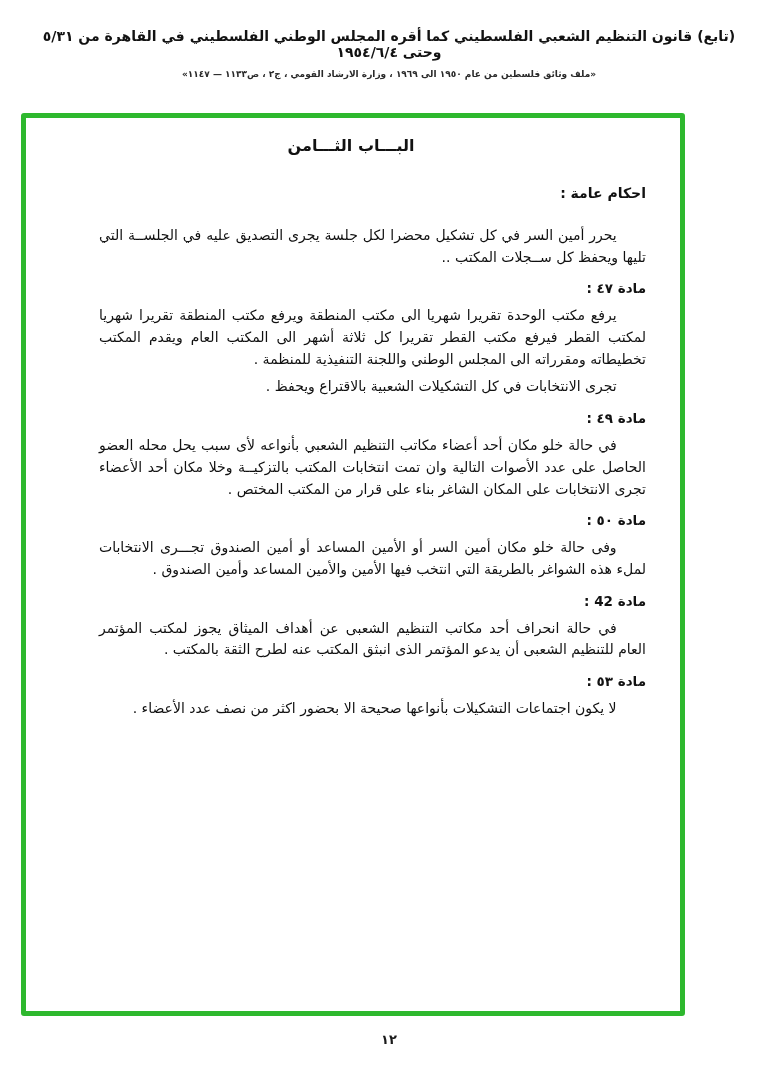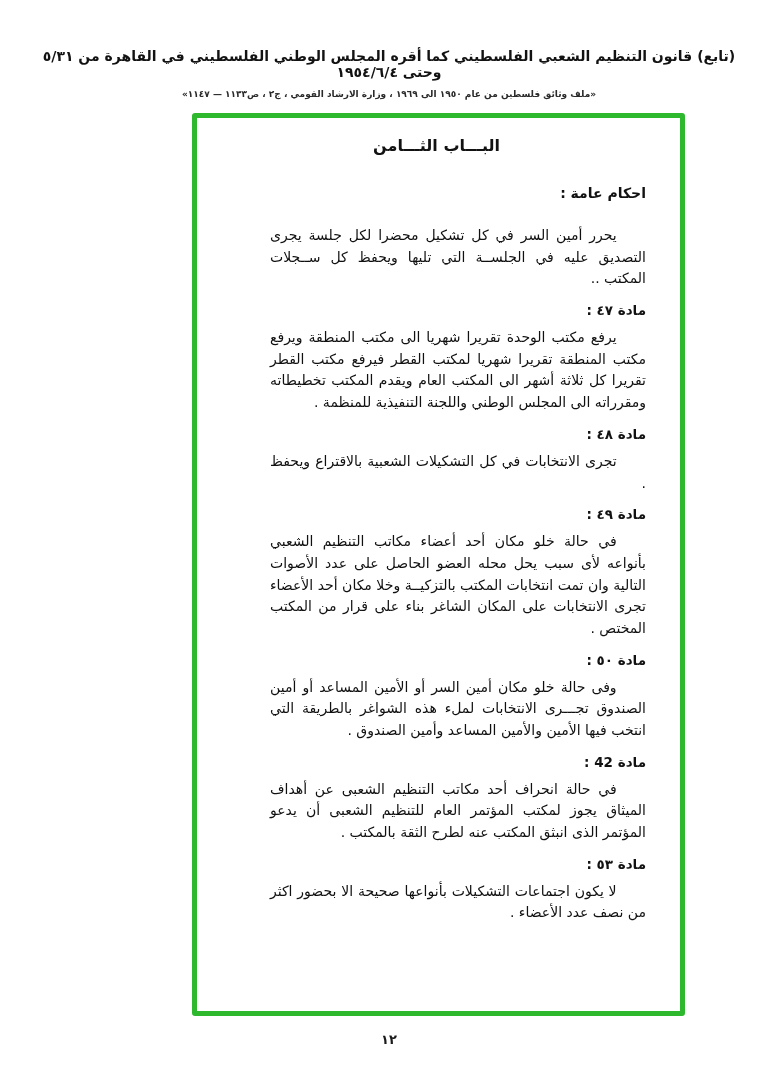--- a/index.html
+++ b/index.html
@@ -8,39 +8,38 @@
     width:778px; height:1092px;
     position:relative;
     font-family:"DejaVu Sans", sans-serif;
     direction:rtl;
     color:#121212;
     overflow:hidden;
   }
   .doc-header {
     padding-top:28px;
     text-align:center;
-    margin-top:20px;
   }
   .doc-header .line1 {
     font-size:14px;
     font-weight:bold;
     letter-spacing:-0.2px;
     padding:0 24px;
   }
   .doc-header .line2 {
     margin-top:9px;
     font-size:9px;
     font-weight:bold;
     color:#2a2a2a;
   }
   .content-frame {
     position:absolute;
     top:113px;
     right:93px;
-    width:493px;
+    width:664px;
     height:903px;
     border:5px solid #2eb82e;
     border-radius:3px;
     background:#ffffff;
     padding:14px 34px 16px 30px;
     overflow:hidden;
   }
   .chapter-title {
     text-align:center;
     font-size:16px;
@@ -93,21 +92,20 @@
   <section class="article">
     <p class="article-text">يحرر أمين السر في كل تشكيل محضرا لكل جلسة يجرى التصديق عليه في الجلســة التي تليها ويحفظ كل ســجلات المكتب ..</p>
   </section>
 
   <section class="article">
     <div class="article-label">مادة ٤٧ :</div>
     <p class="article-text">يرفع مكتب الوحدة تقريرا شهريا الى مكتب المنطقة ويرفع مكتب المنطقة تقريرا شهريا لمكتب القطر فيرفع مكتب القطر تقريرا كل ثلاثة أشهر الى المكتب العام ويقدم المكتب تخطيطاته ومقرراته الى المجلس الوطني واللجنة التنفيذية للمنظمة .</p>
   </section>
 
   <section class="article">
-    <div class="article-label">مادة ٤٨ :</div>
     <p class="article-text">تجرى الانتخابات في كل التشكيلات الشعبية بالاقتراع ويحفظ .</p>
   </section>
 
   <section class="article">
     <div class="article-label">مادة ٤٩ :</div>
     <p class="article-text">في حالة خلو مكان أحد أعضاء مكاتب التنظيم الشعبي بأنواعه لأى سبب يحل محله العضو الحاصل على عدد الأصوات التالية وان تمت انتخابات المكتب بالتزكيــة وخلا مكان أحد الأعضاء تجرى الانتخابات على المكان الشاغر بناء على قرار من المكتب المختص .</p>
   </section>
 
   <section class="article">
     <div class="article-label">مادة ٥٠ :</div>

